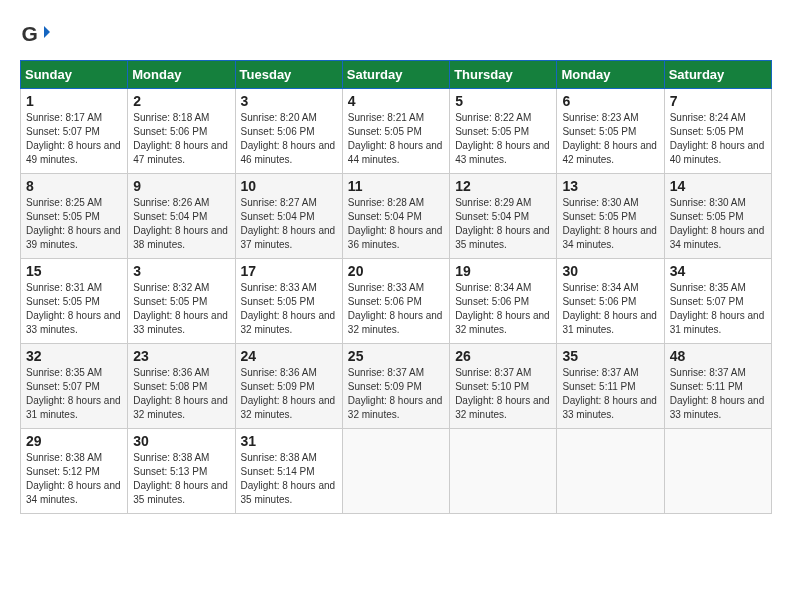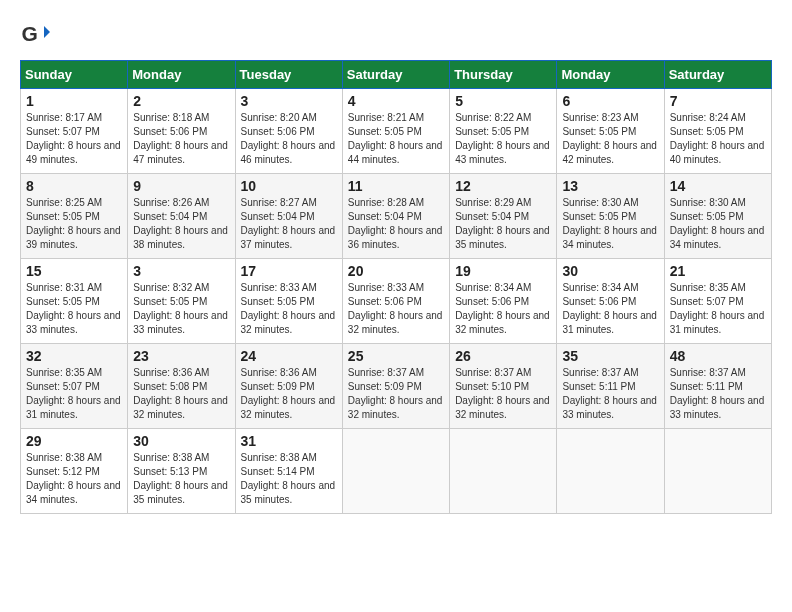--- a/index.html
+++ b/index.html
@@ -205,21 +205,21 @@
       </td>
         <td>
         <span class="day-num">19</span>
         <span class="day-info">Sunrise: 8:34 AM<br>Sunset: 5:06 PM<br>Daylight: 8 hours and 32 minutes.</span>
       </td>
         <td>
         <span class="day-num">30</span>
         <span class="day-info">Sunrise: 8:34 AM<br>Sunset: 5:06 PM<br>Daylight: 8 hours and 31 minutes.</span>
       </td>
         <td>
-        <span class="day-num">21</span>
+        <span class="day-num">34</span>
         <span class="day-info">Sunrise: 8:35 AM<br>Sunset: 5:07 PM<br>Daylight: 8 hours and 31 minutes.</span>
       </td>
       </tr>
       <tr>
         <td>
         <span class="day-num">32</span>
         <span class="day-info">Sunrise: 8:35 AM<br>Sunset: 5:07 PM<br>Daylight: 8 hours and 31 minutes.</span>
       </td>
         <td>
         <span class="day-num">23</span>

